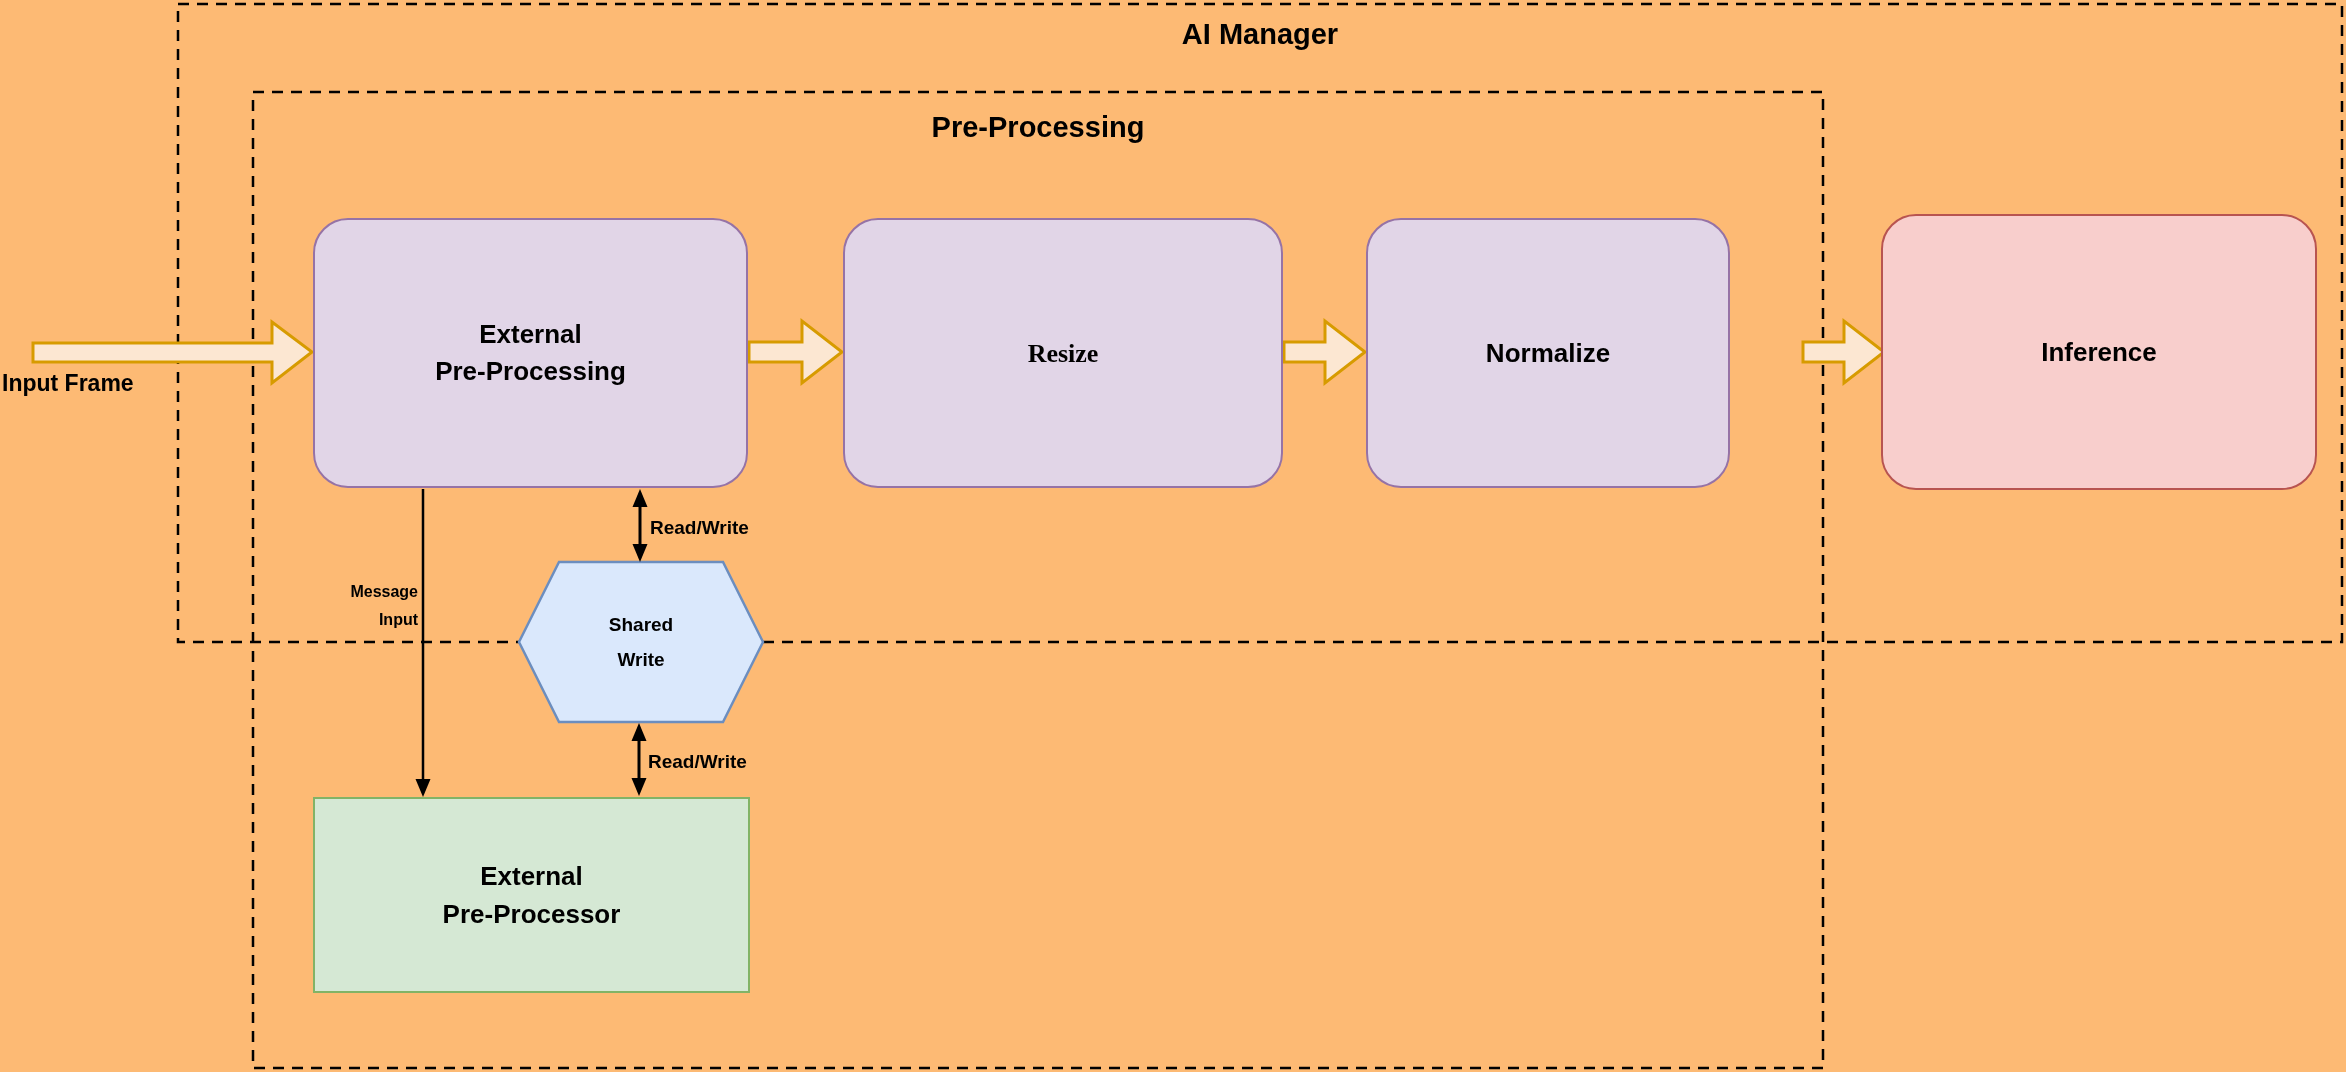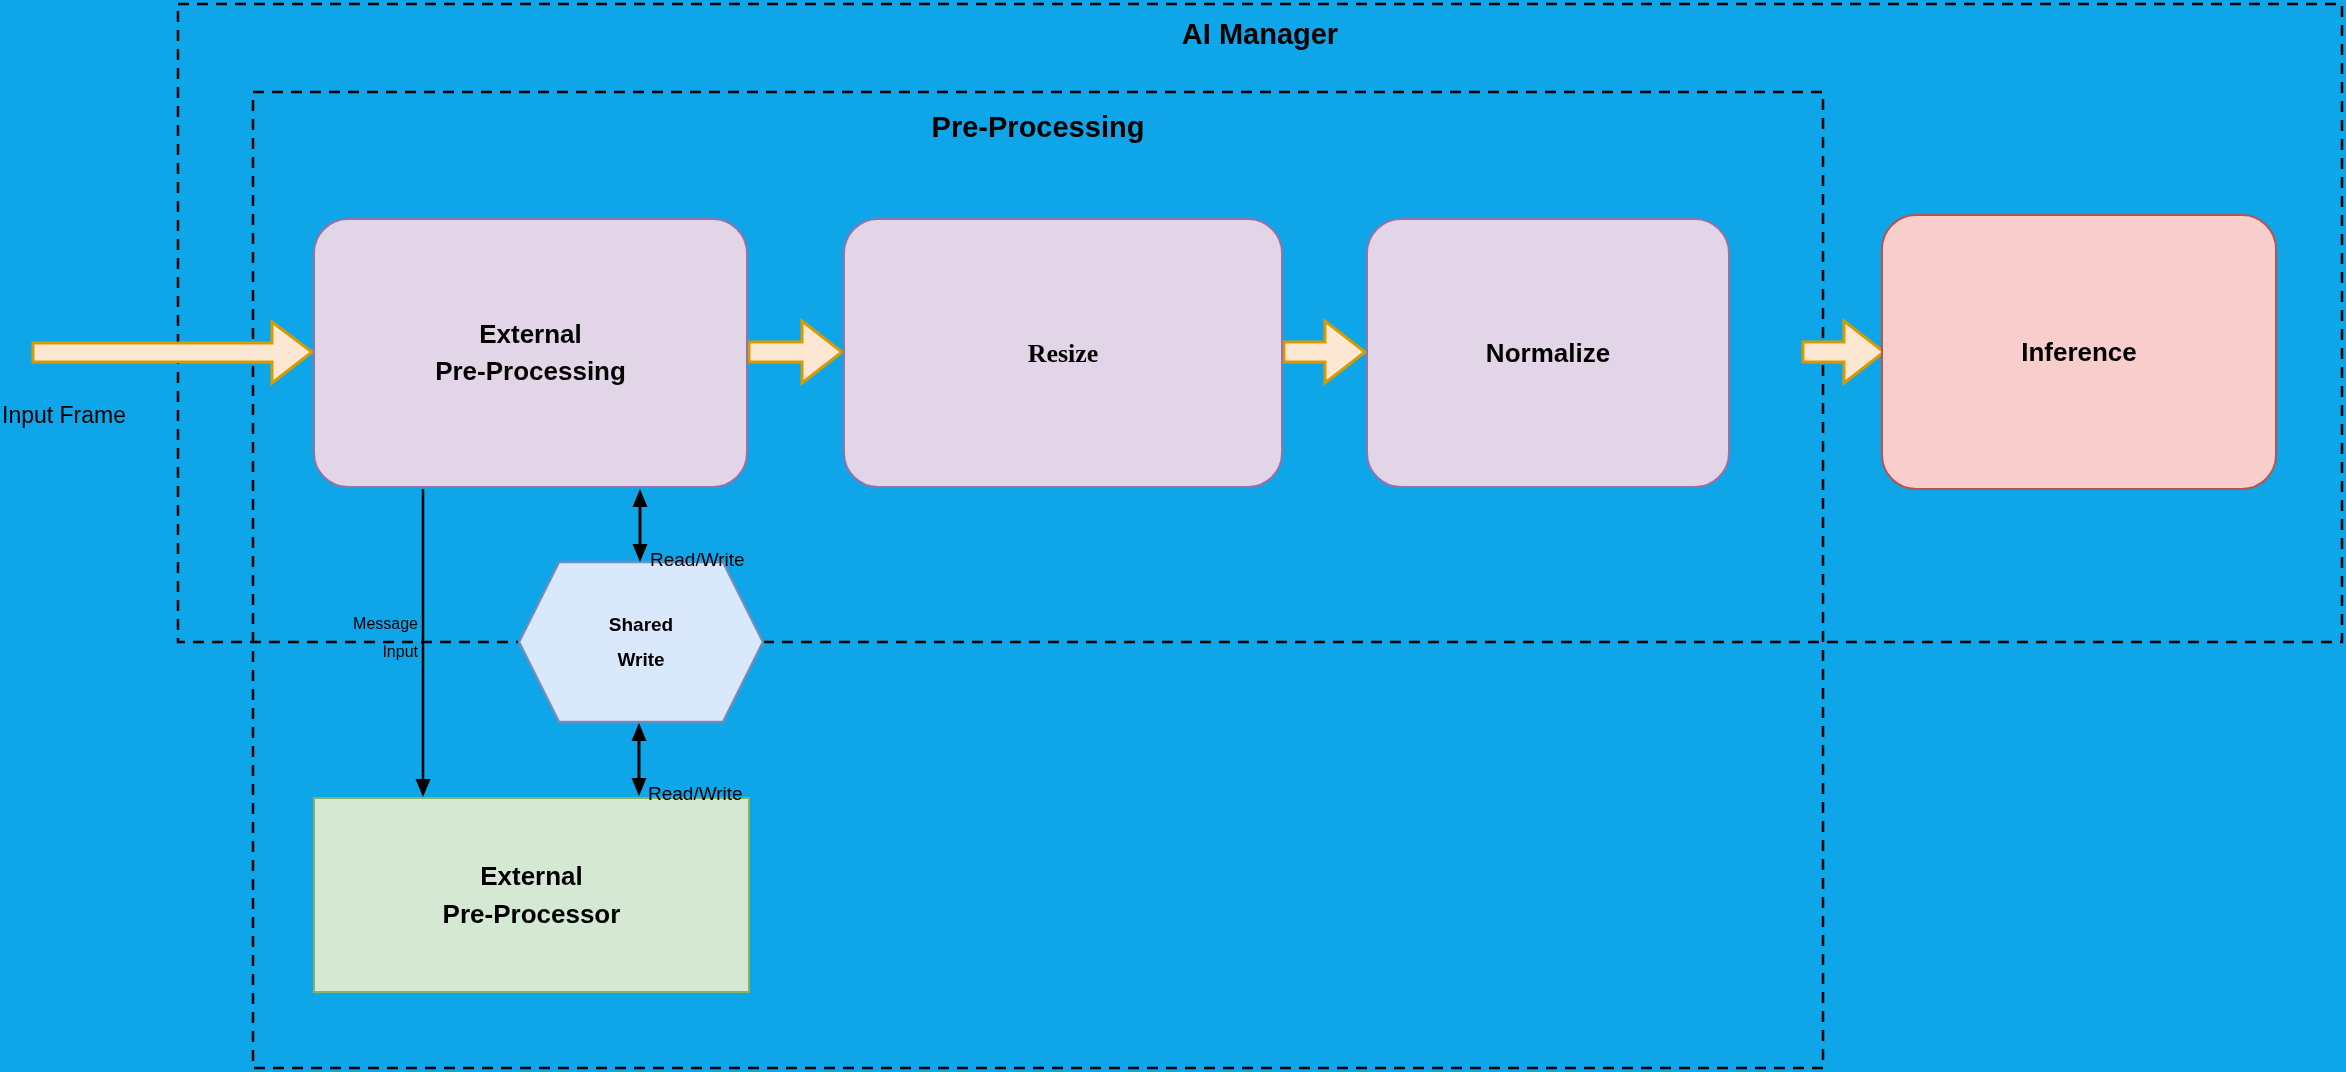--- a/index.html
+++ b/index.html
@@ -2,21 +2,21 @@
 <html><head>
 <meta charset="utf-8">
 <style>
   * { margin: 0; padding: 0; box-sizing: border-box; }
   html, body { background: #ffffff; }
   body { font-family: "Liberation Sans", "DejaVu Sans", sans-serif; }
   #canvas {
     position: relative;
     width: 2346px;
     height: 1072px;
-    background: #0ea5e9;
+    background: #fdba74;
     overflow: hidden;
     color: #000000;
   }
   #wires {
     position: absolute;
     left: 0; top: 0;
     width: 2346px; height: 1072px;
   }
   .node {
     position: absolute;
@@ -31,42 +31,41 @@
     color: #000000;
   }
   .rounded {
     background: #E1D5E7;
     border: 2px solid #9673A6;
     border-radius: 35px;
   }
   #node-ext-preprocessing { left: 313px; top: 218px; width: 435px; height: 270px; }
   #node-resize            { left: 843px; top: 218px; width: 440px; height: 270px; font-family: Liberation Serif, serif; }
   #node-normalize         { left: 1366px; top: 218px; width: 364px; height: 270px; }
-  #node-inference         { left: 1881px; top: 214px; width: 396px; height: 276px;
+  #node-inference         { left: 1881px; top: 214px; width: 436px; height: 276px;
                             background: #F8CECC; border-color: #B85450; }
   #node-ext-preprocessor  { left: 313px; top: 797px; width: 437px; height: 196px;
                             background: #D5E8D4; border: 2px solid #82B366;
                             line-height: 38px; }
   #hex-label { left: 519px; top: 562px; width: 244px; height: 160px;
                font-size: 19px; line-height: 35px; background: transparent; }
   .group-title {
     position: absolute;
     text-align: center;
     font-weight: bold;
     font-size: 29px;
     color: #000000;
   }
   #title-ai-manager { left: 178px; top: 18px; width: 2164px; }
   #title-pre-processing { left: 253px; top: 111px; width: 1570px; }
   .edge-label {
     position: absolute;
-    font-weight: normal;
+    font-weight: bold;
     color: #000000;
     white-space: nowrap;
-    margin-top: 32px;
   }
   #label-input-frame { left: 2px; top: 370px; font-size: 23px; }
   #label-message-header { left: 298px; top: 578px; width: 120px;
                           text-align: right; font-size: 16px; line-height: 28px; }
   #label-read-write-top { left: 650px; top: 517px; font-size: 19px; }
   #label-read-write-bottom { left: 648px; top: 751px; font-size: 19px; }
 </style>
 </head>
 <body>
 

